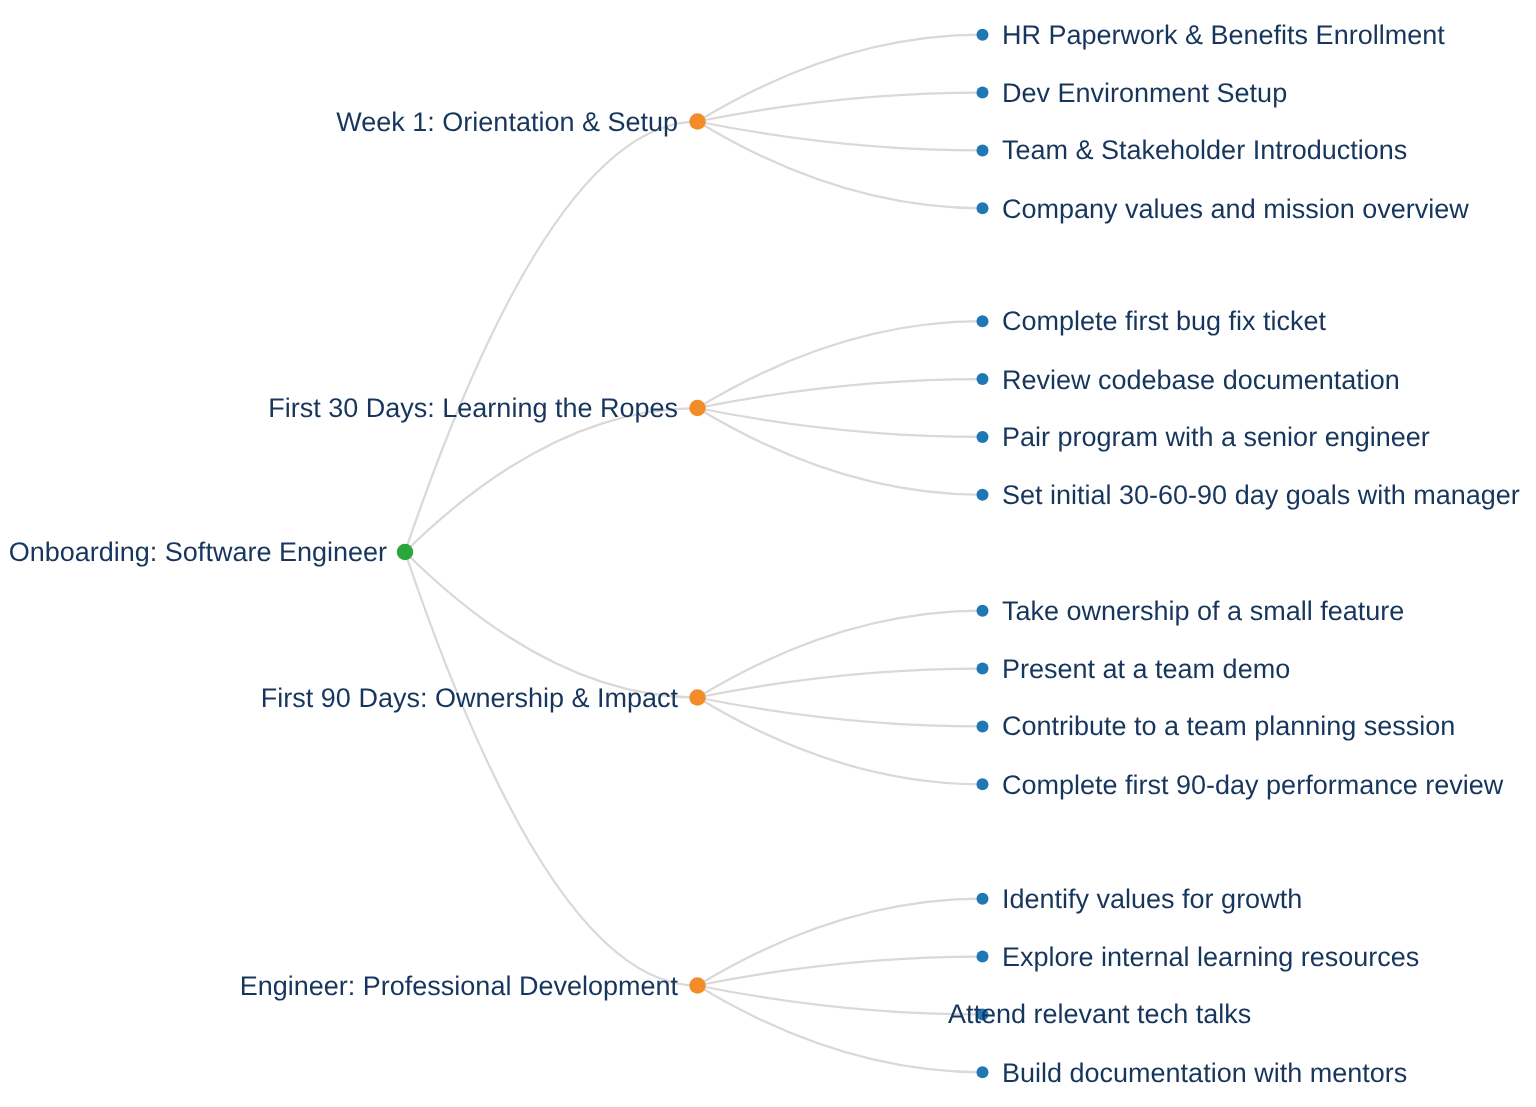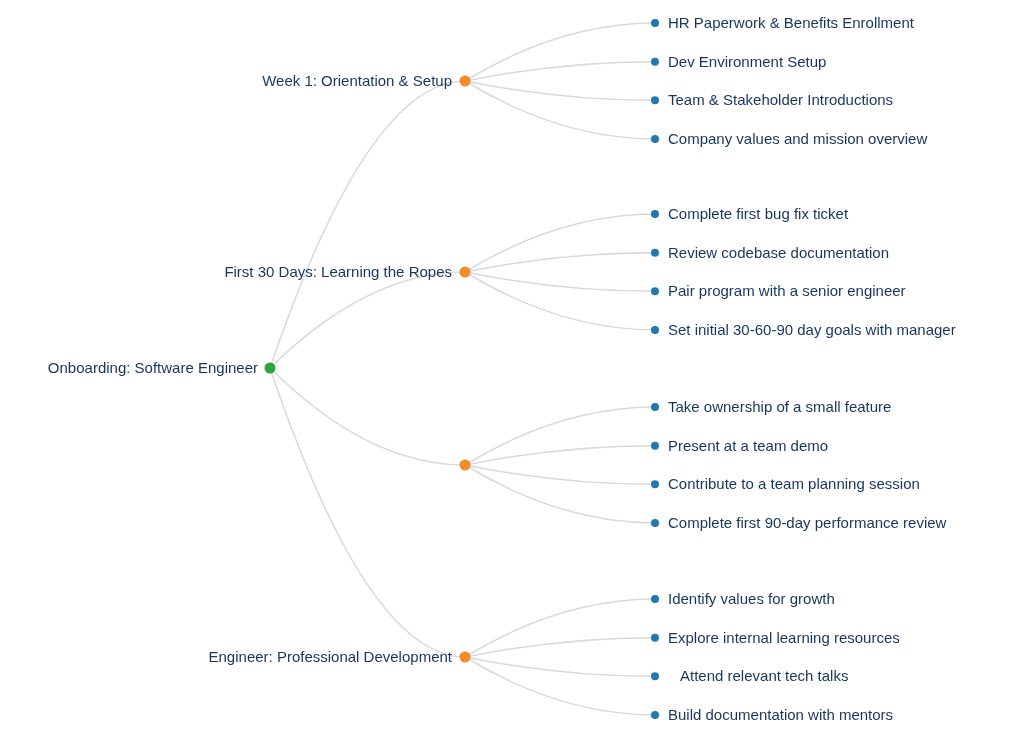--- a/index.html
+++ b/index.html
@@ -4,21 +4,21 @@
 <style>
   html,body{margin:0;padding:0;}
   body{
     width:1024px;height:738px;overflow:hidden;background:#ffffff;
     font-family:"Liberation Sans", sans-serif;
   }
   .stage{position:relative;width:1024px;height:738px;}
   .stage svg{position:absolute;left:0;top:0;}
   .label{
     position:absolute;
-    font-size:15px;
+    font-size:18px;
     line-height:22px;
     height:22px;
     color:var(--text-color,#17365d);
     white-space:nowrap;
     cursor:pointer;
   }
   .label.root,.label.branch{text-align:center;}
 </style>
 </head>
 <body style="--text-color: #17365d;">
@@ -70,35 +70,36 @@
         <circle cx="655" cy="714.9" r="4" fill="#1f77b4"></circle>
         <circle cx="465" cy="657" r="5.5" fill="#f28c28"></circle>
         <circle cx="270" cy="368" r="5.5" fill="#2aa63a"></circle>
       </g>
     </svg>
 
   <div class="label root" style="right:766px;top:357px">Onboarding: Software Engineer</div>
 
   <div class="label branch" style="right:572px;top:70px">Week 1: Orientation &amp; Setup</div>
   <div class="label branch" style="right:572px;top:261px">First 30 Days: Learning the Ropes</div>
+  <div class="label branch" style="right:572px;top:454px">First 90 Days: Ownership &amp; Impact</div>
   <div class="label branch" style="right:572px;top:646px">Engineer: Professional Development</div>
 
   <div class="label leaf" style="left:668px;top:12px">HR Paperwork &amp; Benefits Enrollment</div>
   <div class="label leaf" style="left:668px;top:51px">Dev Environment Setup</div>
   <div class="label leaf" style="left:668px;top:89px">Team &amp; Stakeholder Introductions</div>
   <div class="label leaf" style="left:668px;top:128px">Company values and mission overview</div>
 
   <div class="label leaf" style="left:668px;top:203px">Complete first bug fix ticket</div>
   <div class="label leaf" style="left:668px;top:242px">Review codebase documentation</div>
   <div class="label leaf" style="left:668px;top:280px">Pair program with a senior engineer</div>
   <div class="label leaf" style="left:668px;top:319px">Set initial 30-60-90 day goals with manager</div>
 
   <div class="label leaf" style="left:668px;top:435px">Present at a team demo</div>
   <div class="label leaf" style="left:668px;top:396px">Take ownership of a small feature</div>
   <div class="label leaf" style="left:668px;top:473px">Contribute to a team planning session</div>
   <div class="label leaf" style="left:668px;top:512px">Complete first 90-day performance review</div>
 
   <div class="label leaf" style="left:668px;top:588px">Identify values for growth</div>
   <div class="label leaf" style="left:668px;top:627px">Explore internal learning resources</div>
-  <div class="label leaf" style="left:680px;top:665px">Attend relevant tech talks</div>
+  <div class="label leaf" style="left:632px;top:665px">Attend relevant tech talks</div>
   <div class="label leaf" style="left:668px;top:704px">Build documentation with mentors</div>
 
 </div>
 
 </body></html>

